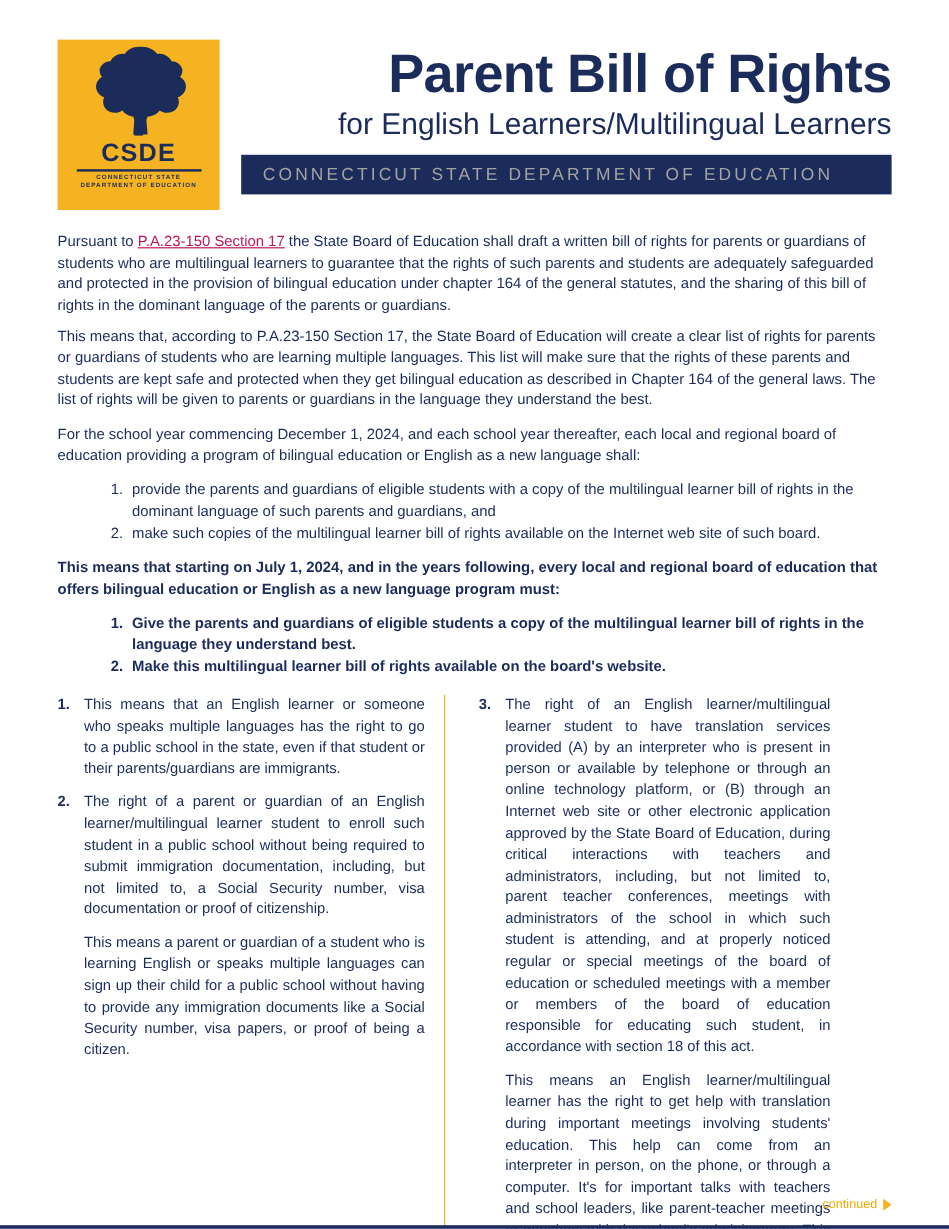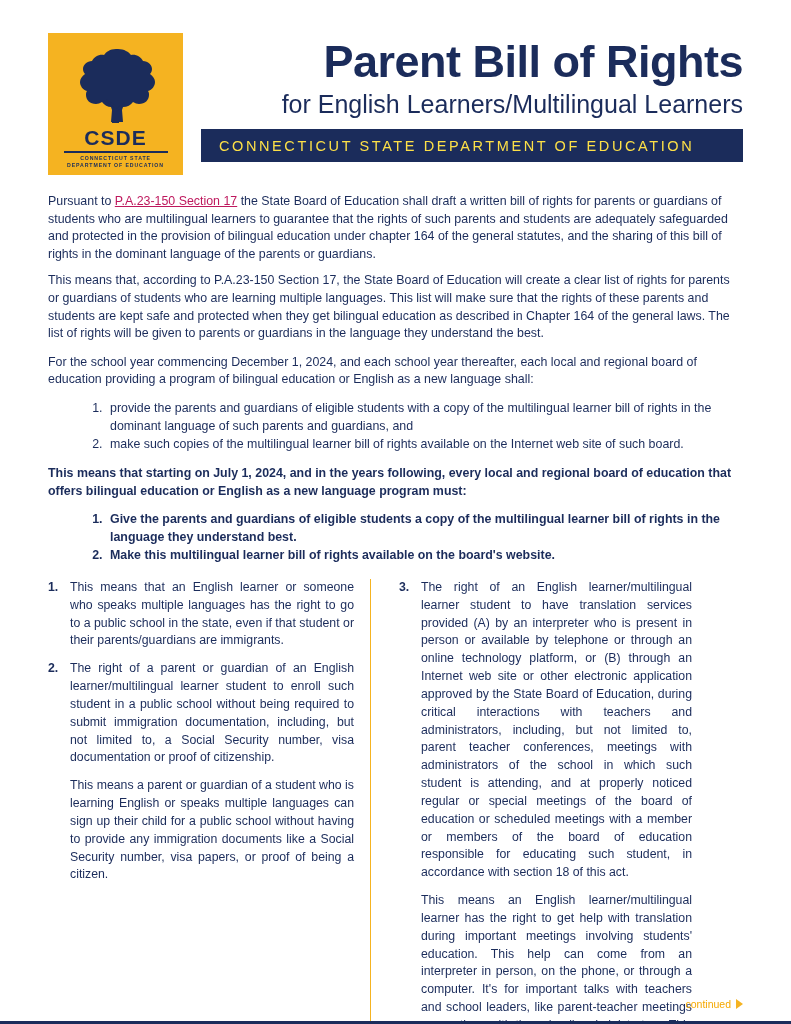--- a/index.html
+++ b/index.html
@@ -29,21 +29,21 @@
     margin-top: 33px;
     height: 142px;
   }
   .logo-box {
     width: 135px;
     background: #f5b321;
     display: flex;
     flex-direction: column;
     align-items: center;
     justify-content: flex-start;
-    padding-top: 10px;
+    padding-top: 0;
     box-sizing: border-box;
     flex: 0 0 135px;
   }
   .logo-tree {
     width: 96px;
     height: 86px;
     display: block;
   }
   .logo-word {
     font-size: 21px;
@@ -86,21 +86,21 @@
   .title-sub {
     font-size: 25px;
     color: #1b2c5b;
     line-height: 1.1;
     margin-top: 6px;
     font-weight: normal;
   }
   .agency-bar {
     margin-top: 11px;
     background: #1b2c5b;
-    color: #fde047;
+    color: #a3a3a3;
     font-size: 14.5px;
     letter-spacing: 2.6px;
     padding: 7px 4px 7px 18px;
     font-weight: normal;
     height: 19px;
     display: flex;
     align-items: center;
   }
 
   

